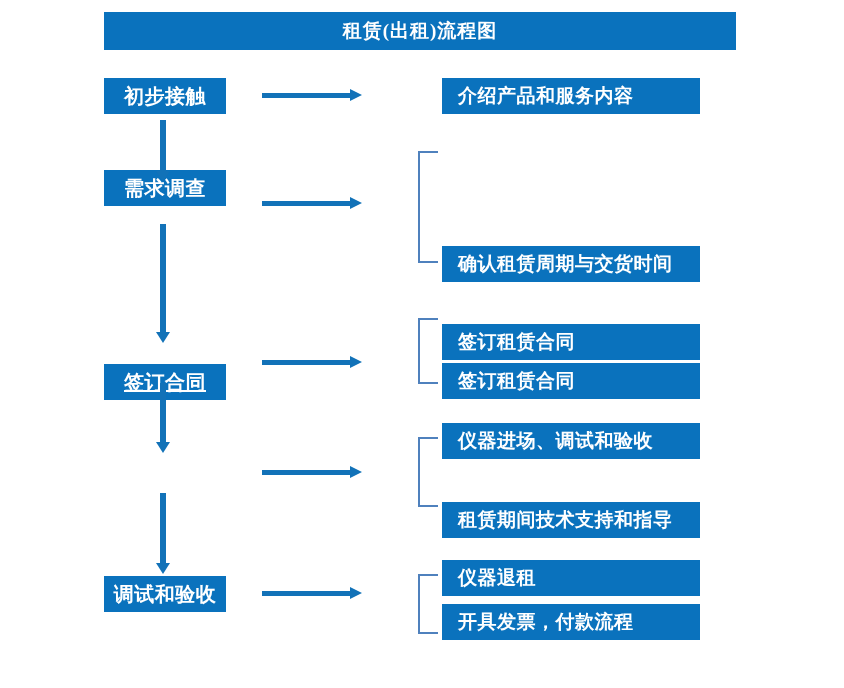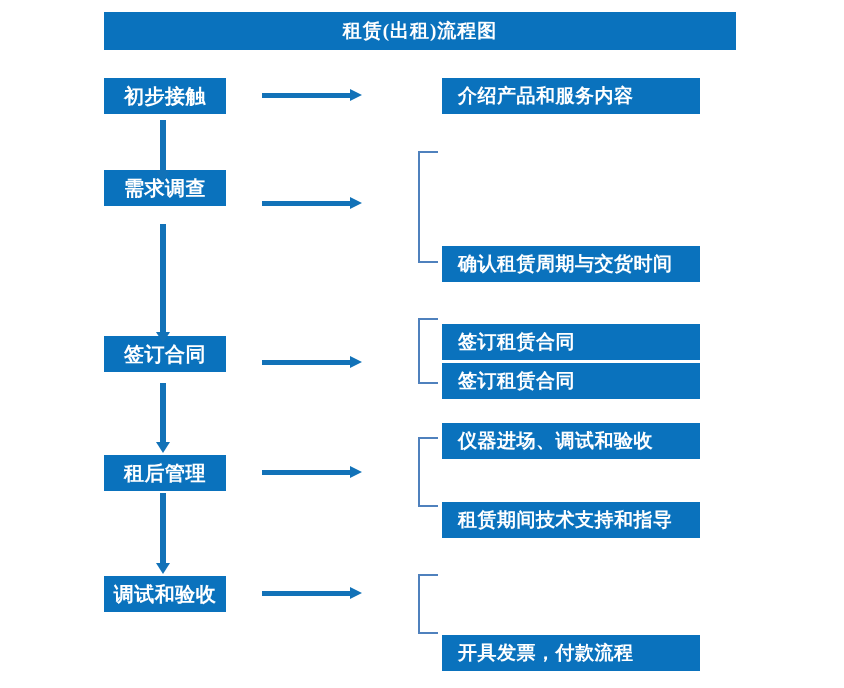--- a/index.html
+++ b/index.html
@@ -114,23 +114,22 @@
 <body>
 
 <div id="canvas">
 
   <div class="title-bar">租赁(出租)流程图</div>
 
   <div class="box stage-box" style="top:78px;">初步接触</div>
 
   <div class="box stage-box" style="top:170px;">需求调查</div>
 
-  <div class="box stage-box" style="top:336px;">签订合同</div>
-
-  <div class="box stage-box" style="top:455px;">租后管理</div>
+  <div class="box stage-box" style="top:364px;text-decoration:underline;">签订合同</div>
+
 
   <div class="box stage-box" style="top:576px;">调试和验收</div>
 
   <div class="v-arrow" style="left:154px; top:120px; height:62px;">
     <div class="shaft" style="height:51px;"></div>
     <div class="head" style="top:51px;"></div>
   </div>
 
   <div class="v-arrow" style="left:154px; top:224px; height:119px;">
     <div class="shaft" style="height:108px;"></div>
@@ -187,16 +186,17 @@
   <div class="box detail-box" style="top:246px;">确认租赁周期与交货时间</div>
 
   <div class="box detail-box" style="top:324px;">签订租赁合同</div>
 
   <div class="box detail-box" style="top:363px;">签订租赁合同</div>
 
   <div class="box detail-box" style="top:423px;">仪器进场、调试和验收</div>
 
   <div class="box detail-box" style="top:502px;font-family:Liberation Serif, serif;">租赁期间技术支持和指导</div>
 
-
-  <div class="box detail-box" style="top:635px;text-align:right;">开具发票，付款流程</div>
+  <div class="box detail-box" style="top:560px;">仪器退租</div>
+
+  <div class="box detail-box" style="top:604px;text-align:right;">开具发票，付款流程</div>
 
 </div>
 
 </body></html>

